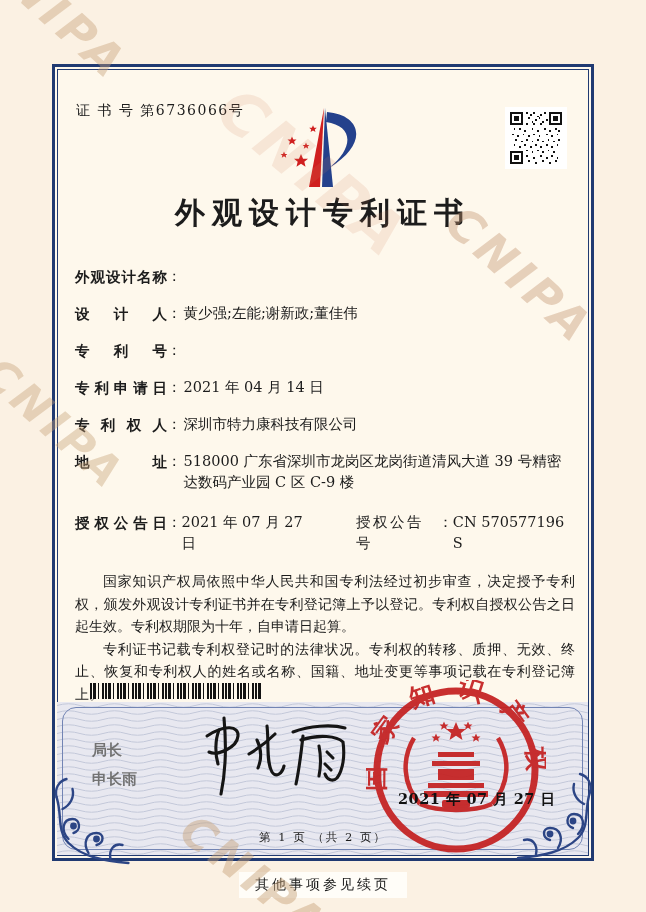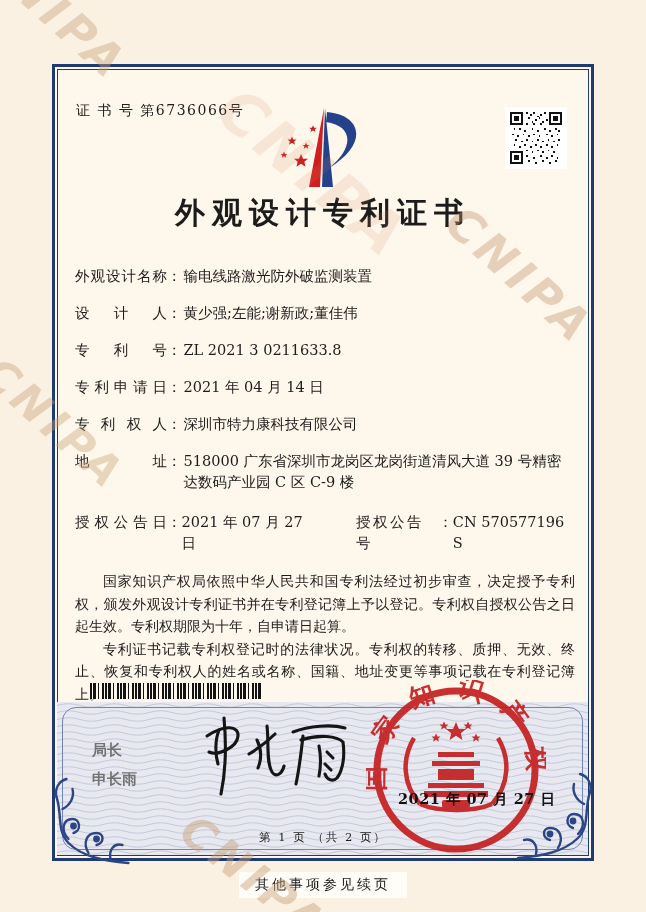--- a/index.html
+++ b/index.html
@@ -20,21 +20,21 @@
   .cert-no{position:absolute;left:76px;top:102px;font-size:14px;letter-spacing:1.5px;z-index:2;}
   .logo{position:absolute;left:272px;top:99px;z-index:2;}
   .qr{position:absolute;left:505px;top:107px;width:62px;height:62px;background:#fff;padding:5px;
       box-sizing:border-box;z-index:2;}
   .title{position:absolute;left:0;top:193px;width:100%;text-align:center;font-size:30px;
          font-weight:700;letter-spacing:7px;z-index:2;}
 
   .content{position:absolute;left:75px;top:266px;width:500px;z-index:2;}
   .field-row{display:flex;font-size:14.5px;line-height:21px;margin-bottom:16px;}
   .field-row.r-addr{margin-bottom:19px;}
-  .field-label{flex:0 0 92px;text-align:justify;text-align-last:justify;}
+  .field-label{flex:0 0 92px;text-align:justify;text-align-last:justify;font-weight:bold;}
   .field-colon{flex:0 0 auto;}
   .field-value{flex:1 1 auto;padding-left:2px;}
   .grant-pair2{margin-left:38px;display:flex;}
   .grant-no-label{letter-spacing:2.5px;}
   .paras{margin-top:12px;font-size:14px;line-height:22.5px;text-align:justify;}
   .paras p{margin:0;text-indent:2em;}
 
   .barcode{position:absolute;left:90px;top:683px;width:172px;height:16px;z-index:2;
     background:repeating-linear-gradient(90deg,#121212 0 2px,#fef8ec 2px 3px,#121212 3px 6px,
       #fef8ec 6px 8px,#121212 8px 9px,#fef8ec 9px 12px,#121212 12px 14px,#fef8ec 14px 15px);}
@@ -108,31 +108,29 @@
       <path fill="#111" d="M9 0h1v1h-1z M11 1h1v1h-1z M13 0h1v1h-1z M15 2h1v1h-1z M17 1h1v1h-1z M19 0h1v1h-1z M10 3h1v1h-1z M14 4h1v1h-1z M16 3h1v1h-1z M12 5h1v1h-1z M18 5h1v1h-1z M20 4h1v1h-1z M9 6h1v1h-1z M13 6h1v1h-1z M17 6h1v1h-1z M2 9h1v1h-1z M5 9h1v1h-1z M8 10h1v1h-1z M12 9h1v1h-1z M15 10h1v1h-1z M19 9h1v1h-1z M22 10h1v1h-1z M25 9h1v1h-1z M27 10h1v1h-1z M1 12h1v1h-1z M4 13h1v1h-1z M7 12h1v1h-1z M10 13h1v1h-1z M13 12h1v1h-1z M16 13h1v1h-1z M20 12h1v1h-1z M23 13h1v1h-1z M26 12h1v1h-1z M3 15h1v1h-1z M6 16h1v1h-1z M9 15h1v1h-1z M12 16h1v1h-1z M15 15h1v1h-1z M18 16h1v1h-1z M21 15h1v1h-1z M24 16h1v1h-1z M27 15h1v1h-1z M2 18h1v1h-1z M5 19h1v1h-1z M8 18h1v1h-1z M11 19h1v1h-1z M14 18h1v1h-1z M17 19h1v1h-1z M20 18h1v1h-1z M23 19h1v1h-1z M26 18h1v1h-1z M9 21h1v1h-1z M12 22h1v1h-1z M15 21h1v1h-1z M18 22h1v1h-1z M21 21h1v1h-1z M24 22h1v1h-1z M9 24h1v1h-1z M13 25h1v1h-1z M17 24h1v1h-1z M20 25h1v1h-1z M23 24h1v1h-1z M26 25h1v1h-1z M10 27h1v1h-1z M14 28h1v1h-1z M18 27h1v1h-1z M22 28h1v1h-1z M25 27h1v1h-1z"></path>
     </svg>
   </div>
 
   <div class="title">外观设计专利证书</div>
 
   <div class="content">
     <div class="field-row">
       <span class="field-label">外观设计名称</span>
         <span class="field-colon">：</span>
-      <span class="field-value">输电线路激光防外破监测装置</span>
     </div>
     <div class="field-row">
       <span class="field-label">设计人</span>
         <span class="field-colon">：</span>
       <span class="field-value">黄少强;左能;谢新政;董佳伟</span>
     </div>
     <div class="field-row">
       <span class="field-label">专利号</span>
         <span class="field-colon">：</span>
-      <span class="field-value">ZL 2021 3 0211633.8</span>
     </div>
     <div class="field-row">
       <span class="field-label">专利申请日</span>
         <span class="field-colon">：</span>
       <span class="field-value">2021 年 04 月 14 日</span>
     </div>
     <div class="field-row">
       <span class="field-label">专利权人</span>
         <span class="field-colon">：</span>
       <span class="field-value">深圳市特力康科技有限公司</span>

